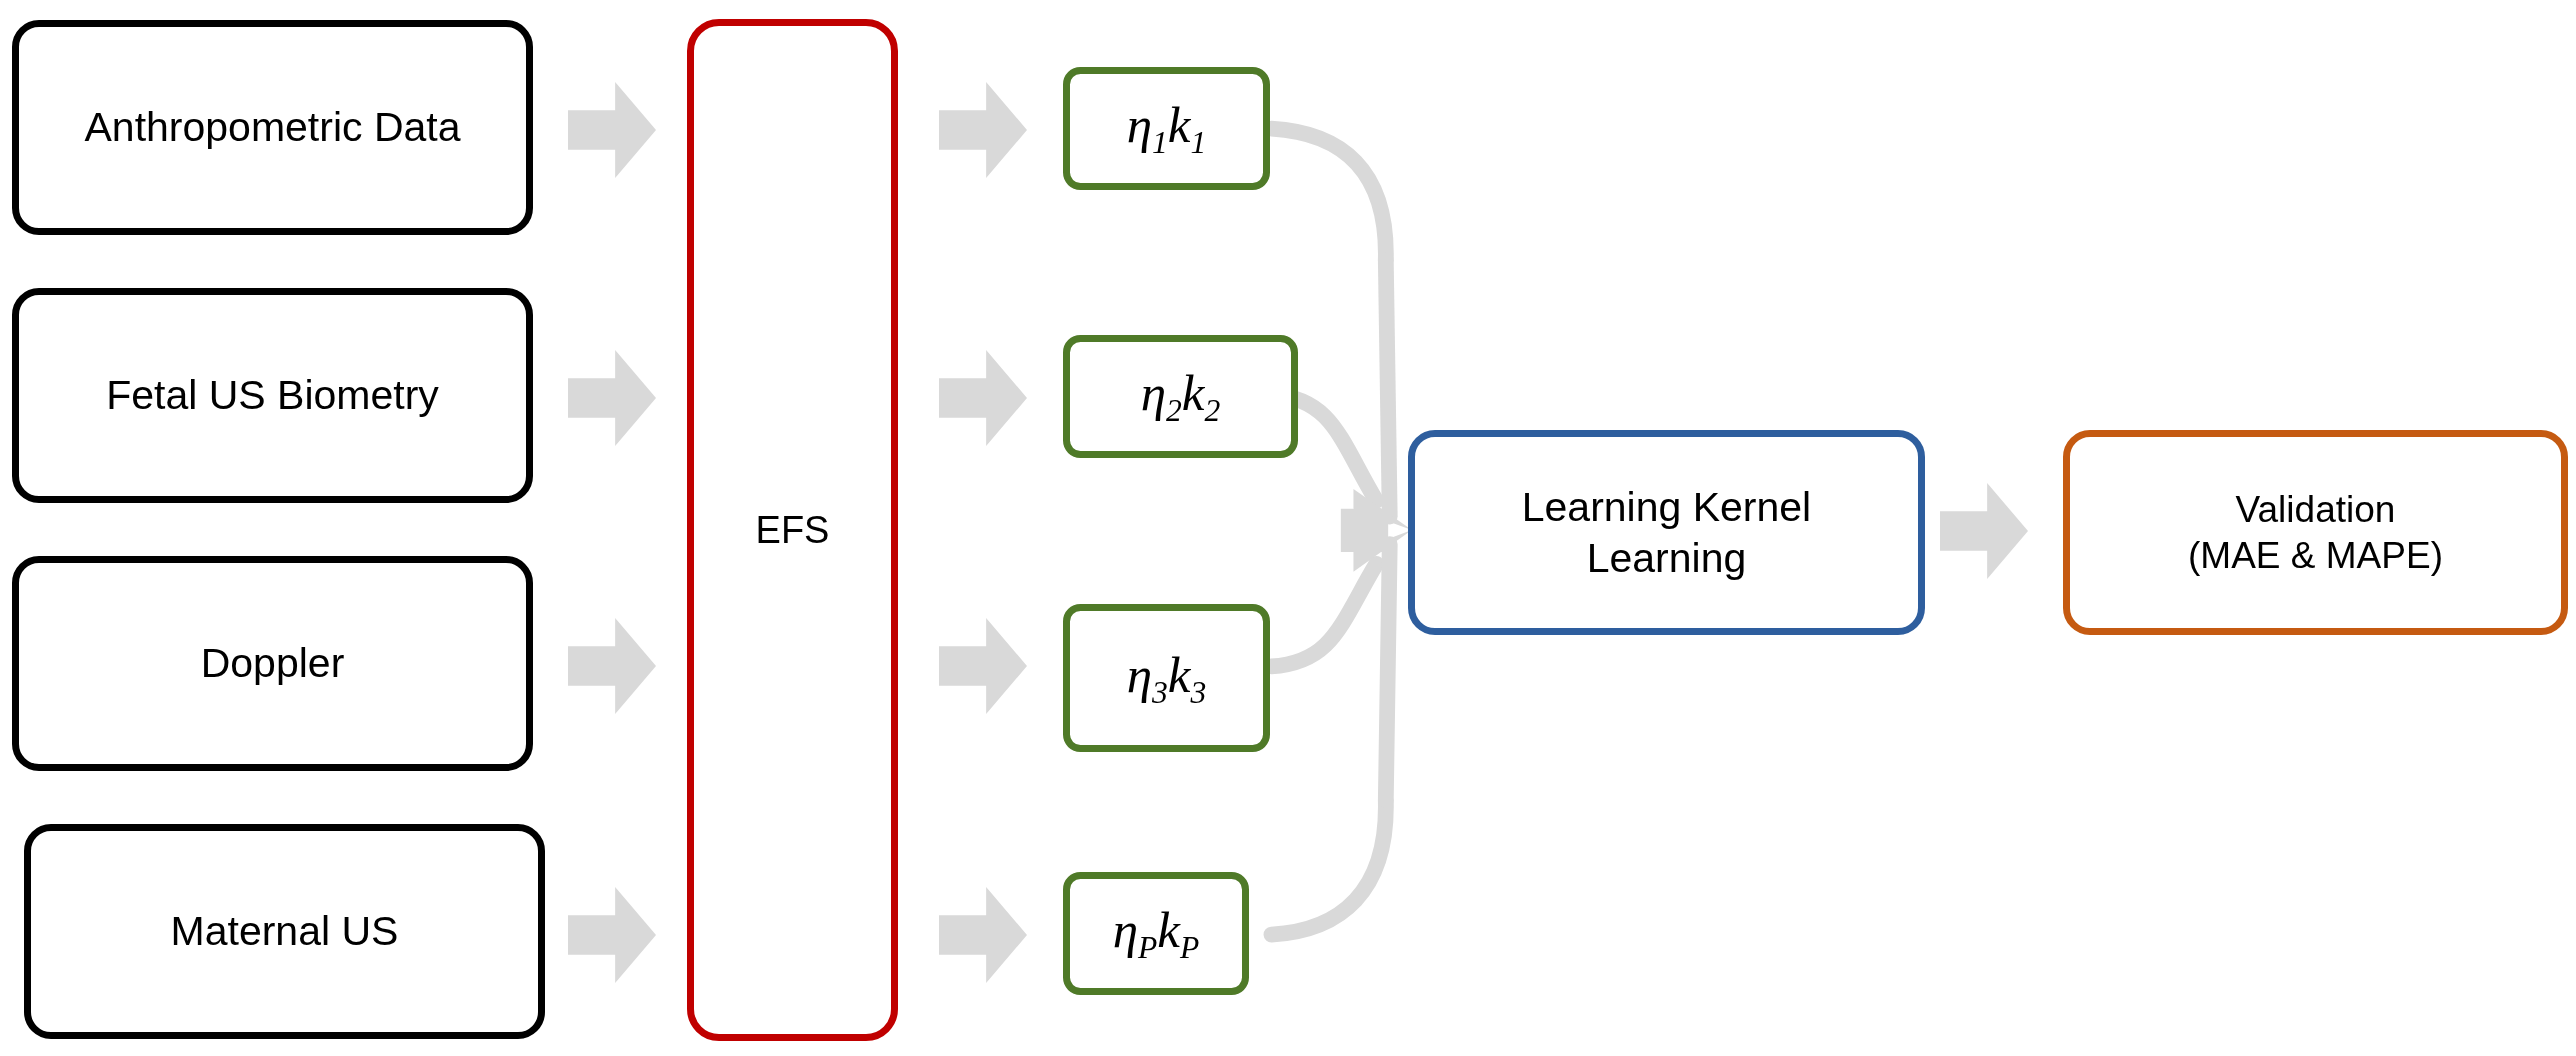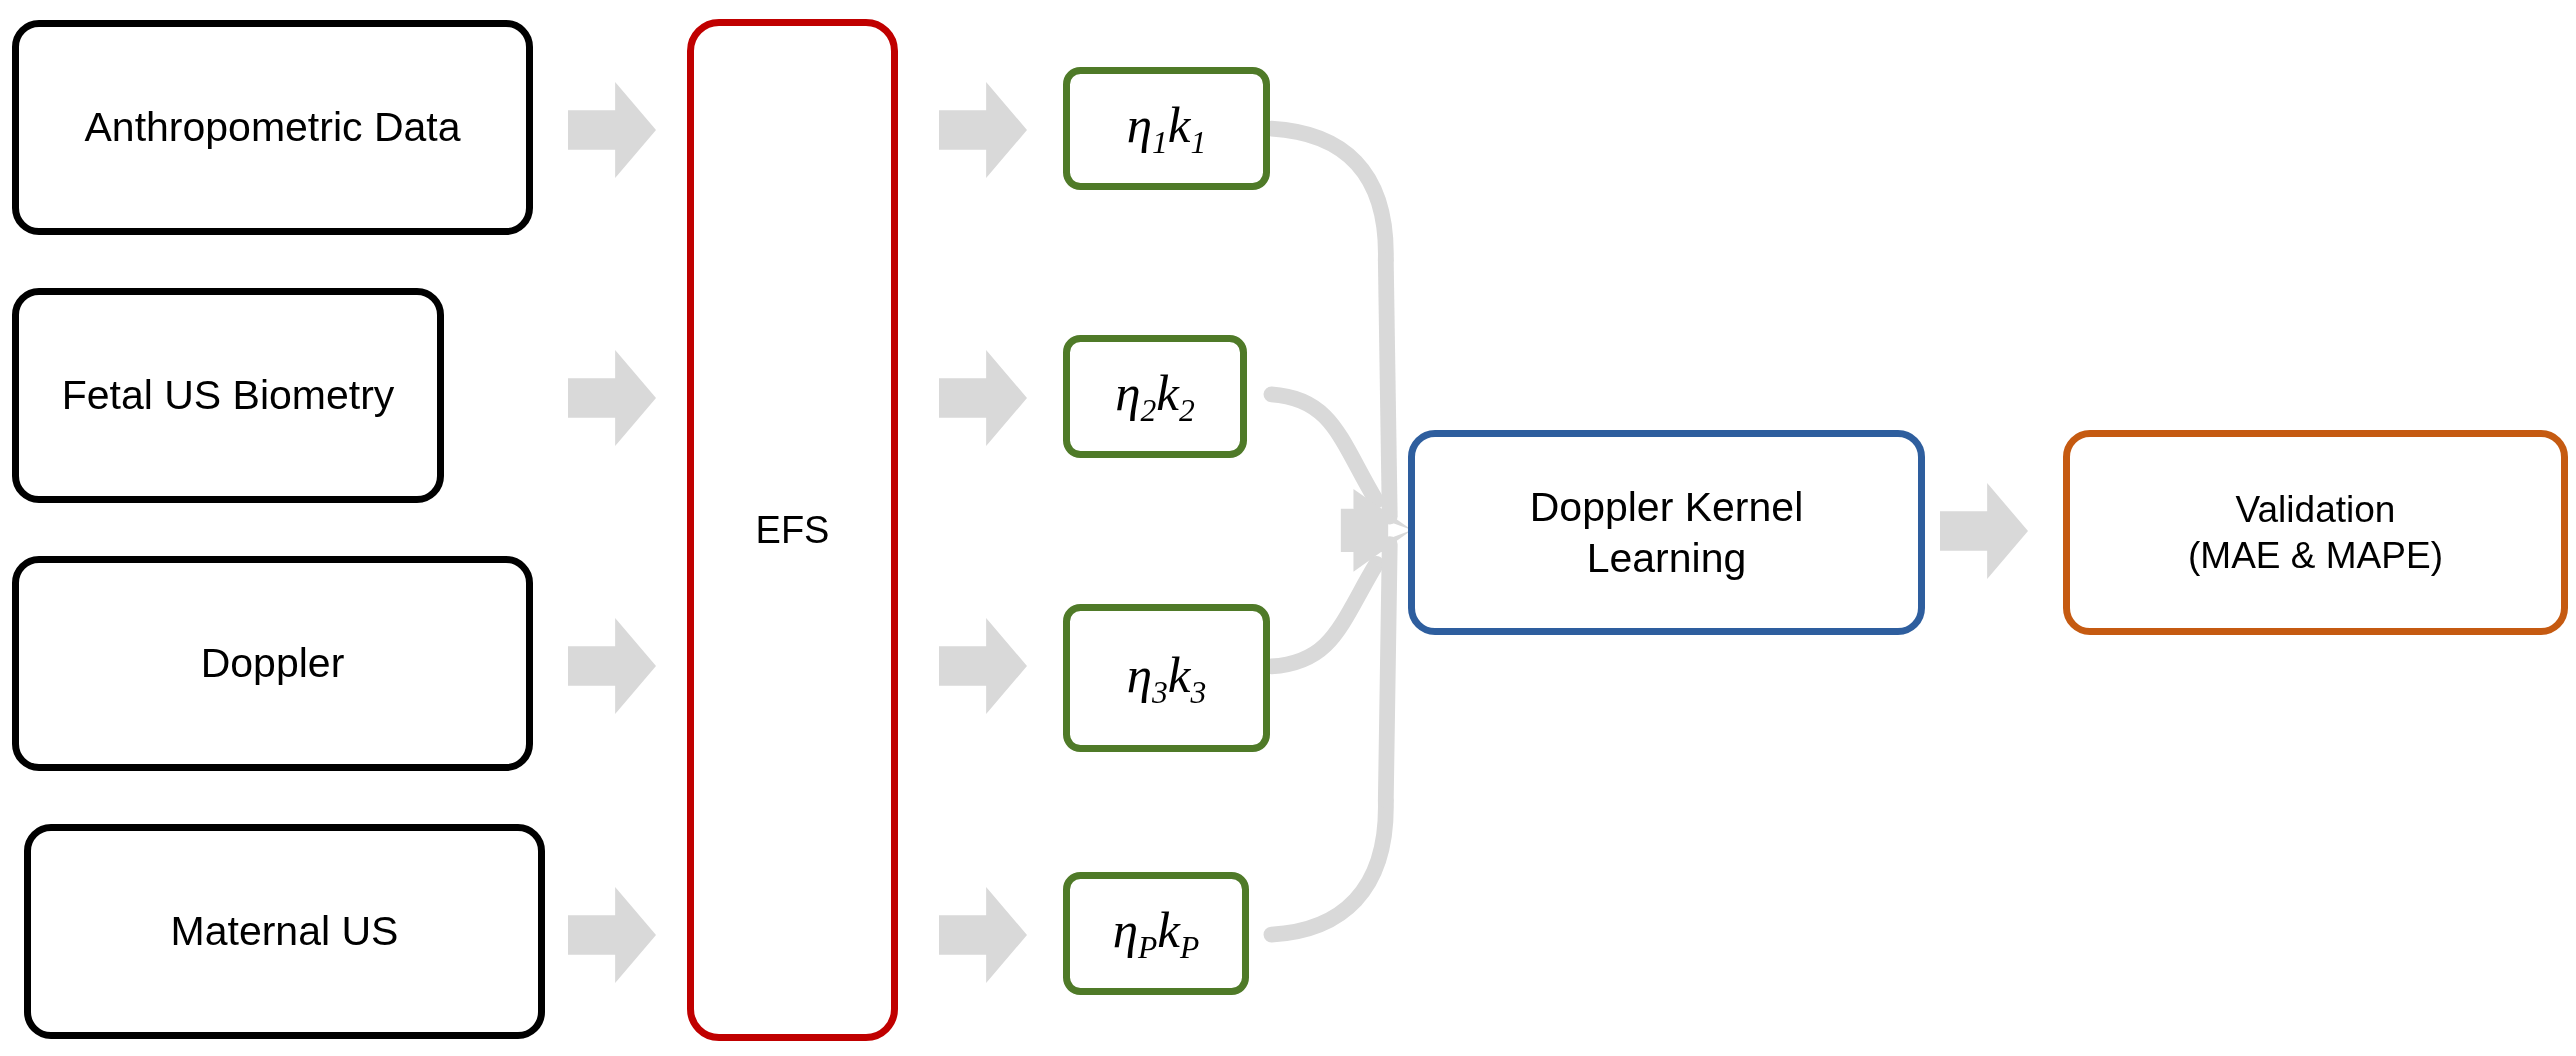--- a/index.html
+++ b/index.html
@@ -92,21 +92,21 @@
       <path d="M1757,1015 L1762,690"></path>
     </g>
     <polygon points="1716,620 1716,645 1790,672 1716,700 1716,725 1790,672" fill="#d9d9d9"></polygon>
     <polygon points="1700,645 1760,645 1760,700 1700,700" fill="#d9d9d9"></polygon>
   </svg>
 
   <div class="node input" style="left:12px; top:20px; width:521px; height:215px;">
     <span>Anthropometric Data</span>
   </div>
 
-  <div class="node input" style="left:12px; top:288px; width:432px; height:215px;">
+  <div class="node input" style="left:12px; top:288px; width:521px; height:215px;">
     <span>Fetal US Biometry</span>
   </div>
 
   <div class="node input" style="left:12px; top:556px; width:521px; height:215px;">
     <span>Doppler</span>
   </div>
 
   <div class="node input" style="left:24px; top:824px; width:521px; height:215px;">
     <span>Maternal US</span>
   </div>
@@ -154,34 +154,34 @@
   <div class="block-arrow" style="left:939px; top:887px; width:88px; height:96px;">
     <svg width="88" height="96" viewBox="0 0 112 122" xmlns="http://www.w3.org/2000/svg">
       <polygon points="0,36 60,36 60,0 112,61 60,122 60,86 0,86" fill="#d9d9d9"></polygon>
     </svg>
   </div>
 
   <div class="node kernel" style="left:1063px; top:67px; width:207px; height:123px;">
     <span class="kernel-label"><span>η</span><span class="sub">1</span><span>k</span><span class="sub">1</span></span>
   </div>
 
-  <div class="node kernel" style="left:1063px; top:335px; width:184px; height:123px;">
+  <div class="node kernel" style="left:1063px; top:335px; width:235px; height:123px;">
     <span class="kernel-label"><span>η</span><span class="sub">2</span><span>k</span><span class="sub">2</span></span>
   </div>
 
   <div class="node kernel" style="left:1063px; top:604px; width:207px; height:148px;">
     <span class="kernel-label"><span>η</span><span class="sub">3</span><span>k</span><span class="sub">3</span></span>
   </div>
 
   <div class="node kernel" style="left:1063px; top:872px; width:186px; height:123px;">
     <span class="kernel-label"><span>η</span><span class="sub">P</span><span>k</span><span class="sub">P</span></span>
   </div>
 
   <div class="node mkl" style="left:1408px; top:430px; width:517px; height:205px; flex-direction:column;">
-    <span>Doppler Kernel</span>
+    <span>Learning Kernel</span>
     <span>Learning</span>
   </div>
 
   <div class="block-arrow" style="left:1940px; top:483px; width:88px; height:96px;">
     <svg width="88" height="96" viewBox="0 0 112 122" xmlns="http://www.w3.org/2000/svg">
       <polygon points="0,36 60,36 60,0 112,61 60,122 60,86 0,86" fill="#d9d9d9"></polygon>
     </svg>
   </div>
 
   <div class="node validation" style="left:2063px; top:430px; width:505px; height:205px; flex-direction:column;">

